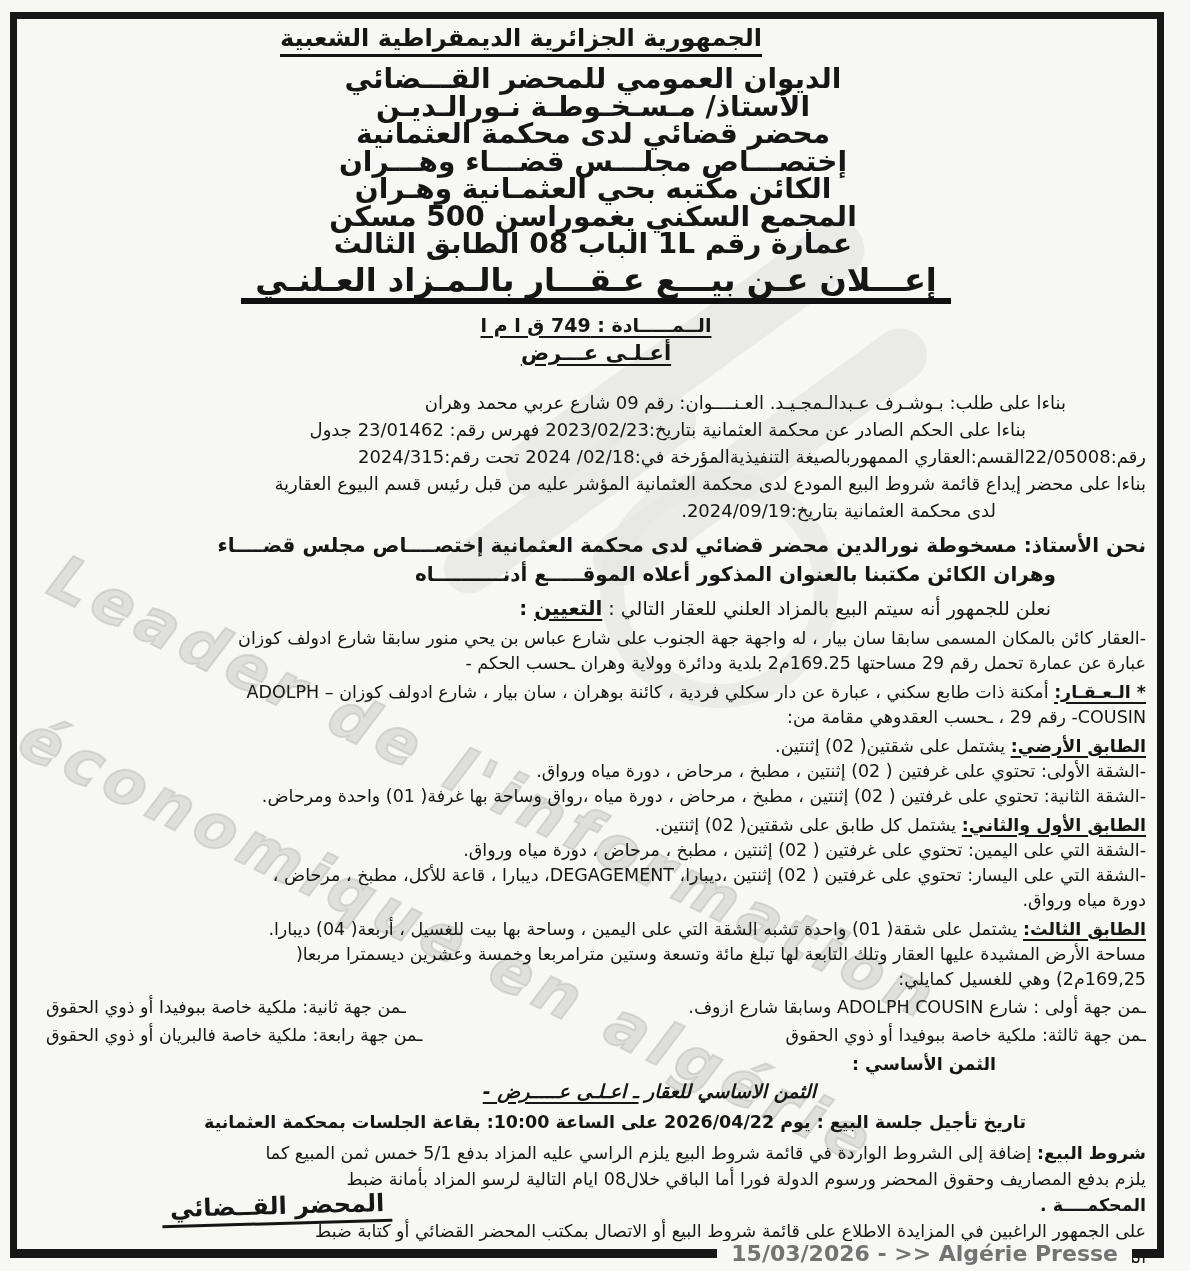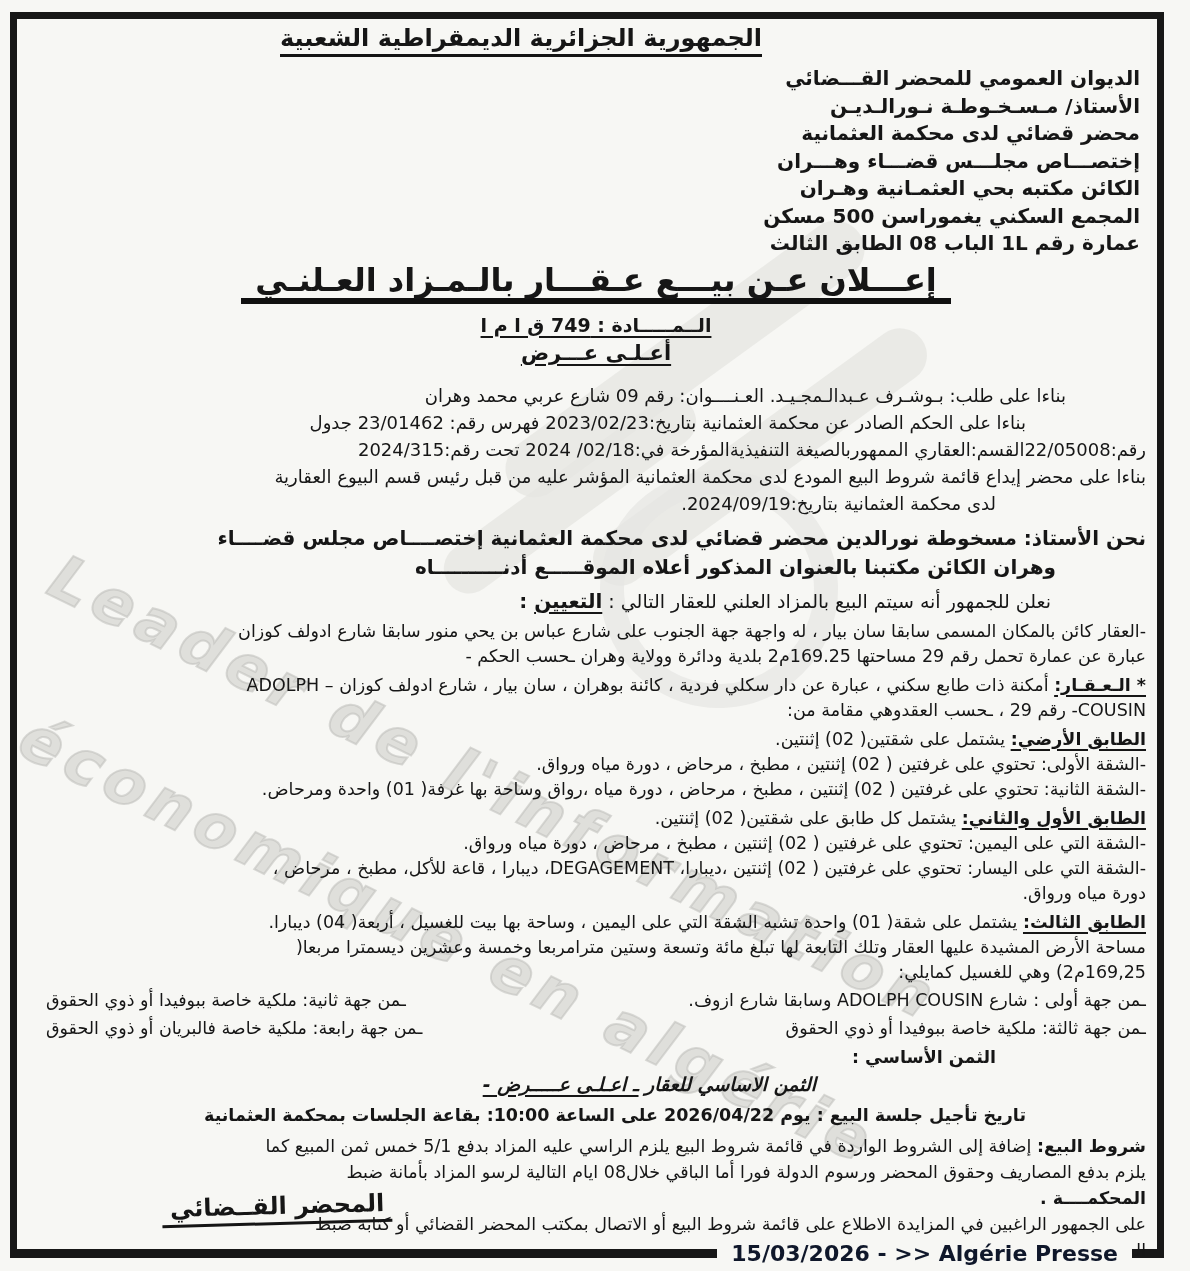--- a/index.html
+++ b/index.html
@@ -35,42 +35,42 @@
   .content{
     position:absolute;top:22px;right:44px;left:46px;z-index:2;
     direction:rtl;text-align:right;font-size:18px;line-height:25px;
   }
   .national-title{
     text-align:center;font-size:24px;font-weight:700;margin:4px 150px 0 0;
   }
   .national-title span{
     border-bottom:3px solid #141414;padding-bottom:2px;
   }
-  .office{margin:14px 6px 0 0;text-align:right;font-weight:700;
-    font-size:20px;line-height:27.5px;}
+  .office{margin:14px 6px 0 0;text-align:center;font-weight:700;
+    font-size:28px;line-height:27.5px;}
   .auction-title-wrap{text-align:center;margin-top:10px;}
   .auction-title{
     display:inline-block;font-size:32px;font-weight:700;
     padding:0 14px 5px 14px;border-bottom:6px solid #101010;
   }
   .article-line{text-align:center;font-size:19px;font-weight:700;margin-top:9px;}
   .article-line span,.bid-line span{
     text-decoration:underline;text-decoration-thickness:2px;text-underline-offset:4px;
   }
   .bid-line{text-align:center;font-size:21px;font-weight:700;margin-top:3px;}
   p{margin:0;}
   .b{font-weight:700;}
   .u{text-decoration:underline;text-decoration-thickness:2px;text-underline-offset:4px;}
   .ind-80{margin-right:80px;}
   .ind-120{margin-right:120px;}
   .ind-150{margin-right:150px;}
   .ind-95{margin-right:95px;}
   .ind-90{margin-right:90px;}
   .ind-330{margin-right:330px;}
-  .basis{margin-top:16px;line-height:27px;text-align:right;}
+  .basis{margin-top:23px;line-height:27px;text-align:right;}
   .we{margin-top:7px;font-size:20px;font-weight:700;line-height:29px;}
   .announce{margin-top:5px;font-size:19px;line-height:29px;}
   .announce .desig{font-size:20px;font-weight:700;}
   .body-sec{margin-top:3px;font-size:17.5px;line-height:25px;}
   .floor-head{font-weight:700;}
   .sec-gap{margin-top:4px;}
   .bounds{display:flex;justify-content:space-between;margin-top:3px;}
   .bounds .cell-r{max-width:60%;}
   .bounds .cell-l{max-width:40%;}
   .price-label{margin-top:4px;font-weight:700;}
@@ -78,21 +78,21 @@
   .session{margin-top:6px;font-weight:700;}
   .conds{margin-top:5px;line-height:26px;}
   .signature{
     position:absolute;left:162px;top:1192px;z-index:2;
     font-size:24px;font-weight:700;transform:rotate(-1.6deg);
     border-bottom:3px solid #151515;padding:0 8px 2px 8px;direction:rtl;
   }
   .press-footer{
     position:absolute;right:58px;bottom:0;height:30px;line-height:26px;z-index:3;
     background:#f7f7f4;padding:0 14px;direction:ltr;
-    font-weight:700;font-size:22px;color:#0f172a;
+    font-weight:700;font-size:22px;color:#737373;
     font-family:"DejaVu Sans", sans-serif;
   }
 </style>
 </head>
 <body>
 
 <div class="watermark">
   <div class="wm-bar b1"></div>
   <div class="wm-bar b2"></div>
   <div class="wm-bar b3"></div>

